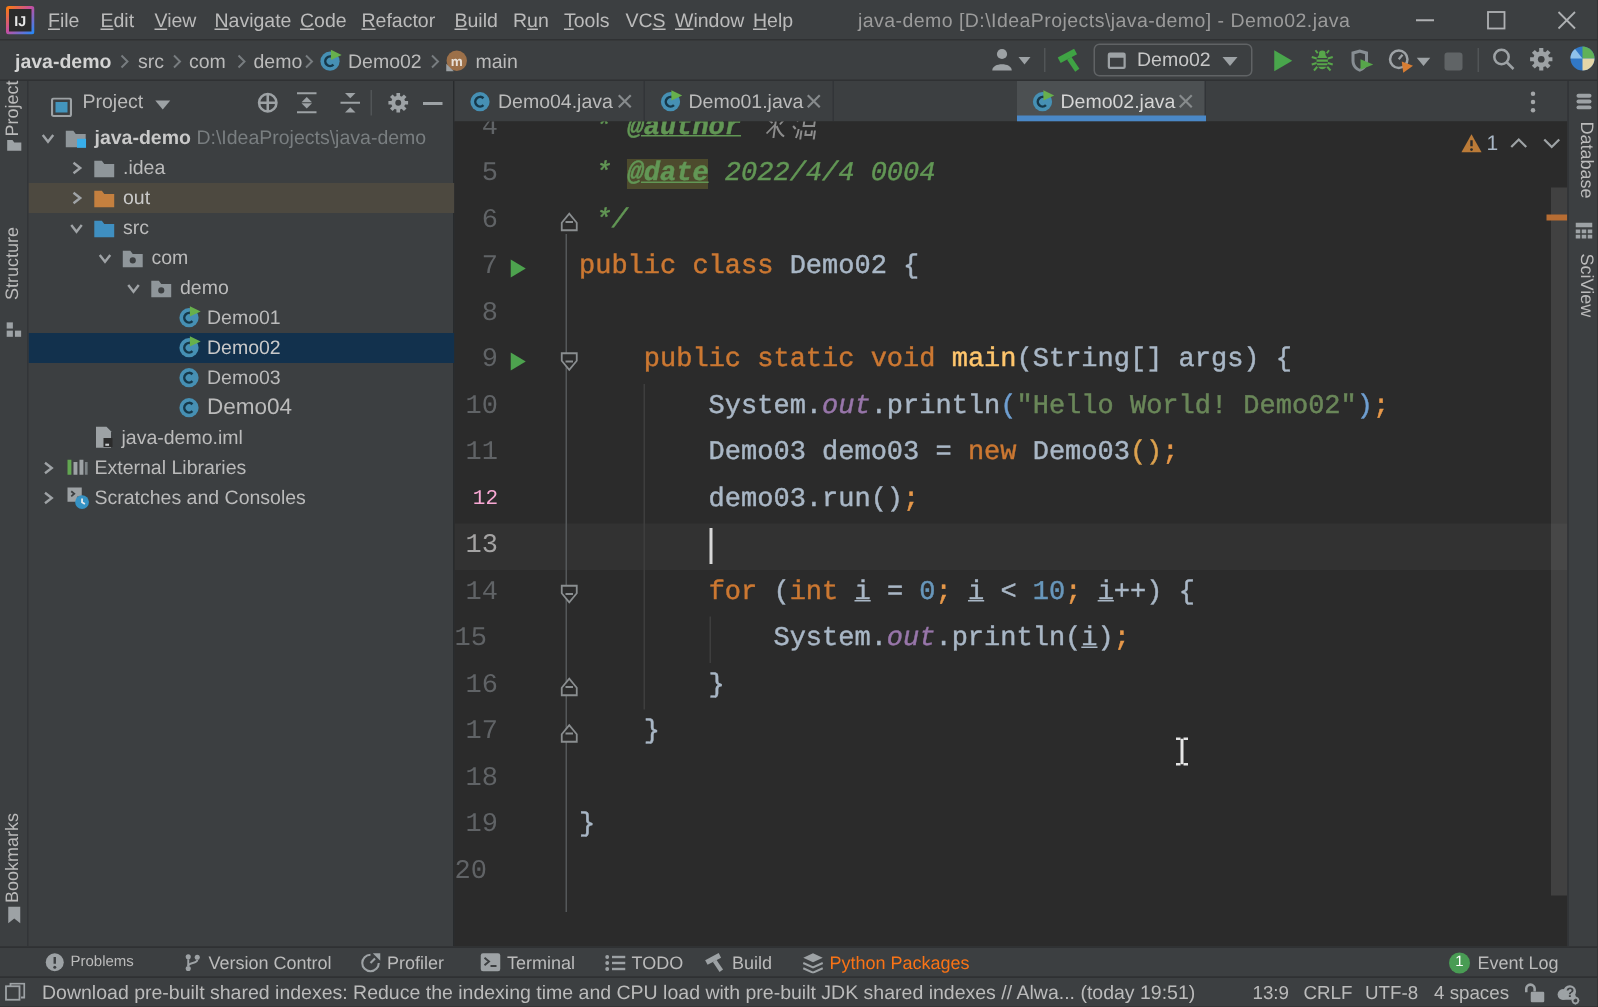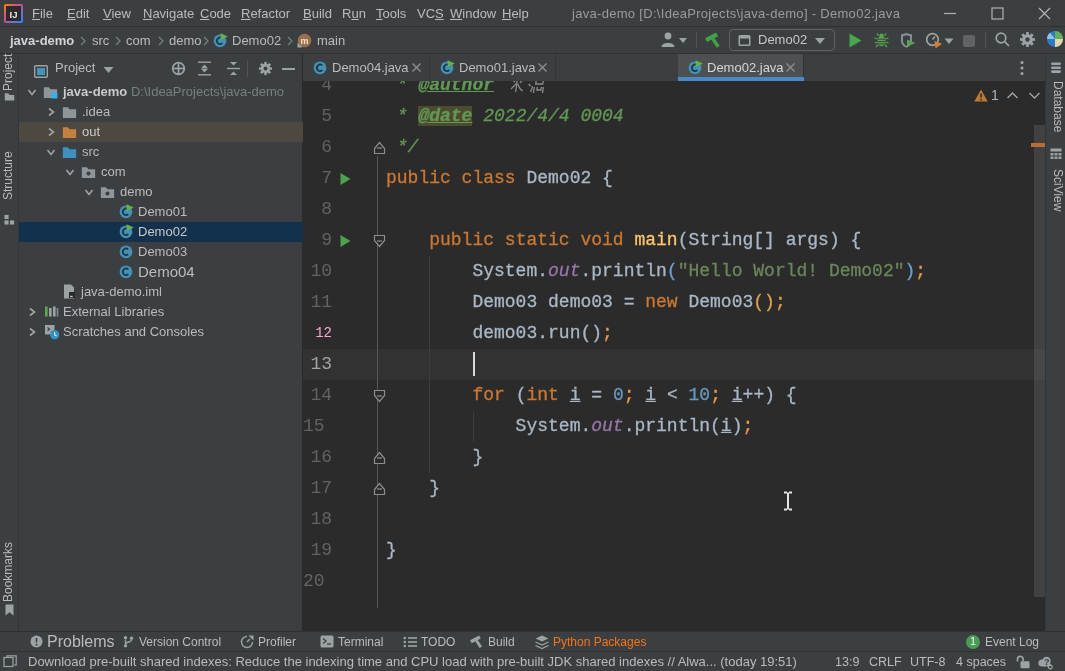--- a/index.html
+++ b/index.html
@@ -480,21 +480,21 @@
       </g>
     </svg>
 <div class="a" style="left:2px;top:110px;width:17px;height:52px;writing-mode:vertical-rl;font-size:12px;color:#bbbbbb;text-align:center">SciView</div>
 </div>
 <div class="a chrome" style="left:0;top:631px;width:1065px;height:20px;border-top:1px solid #2f3133">
 <svg class="a" style="left:30px;top:3px" width="13" height="13" viewBox="0 0 13 13">
 <circle cx="6.5" cy="6.5" r="6" fill="#9da2a5"></circle>
       <line x1="6.5" y1="3" x2="6.5" y2="7.5" stroke="#3c3f41" stroke-width="1.6"></line>
       <circle cx="6.5" cy="9.8" r="1" fill="#3c3f41"></circle>
     </svg>
-<div class="a" style="left:47px;top:0;height:20px;line-height:20px;font-size:16px;color:#bbbbbb">Problems</div>
+<div class="a" style="left:47px;top:0;height:20px;line-height:20px;font-size:10px;color:#bbbbbb">Problems</div>
 <svg class="a" style="left:122px;top:3px" width="13" height="13" viewBox="0 0 13 13">
 <g stroke="#9da2a5" stroke-width="1.3" fill="none">
         <line x1="3.5" y1="4.5" x2="3.5" y2="9"></line>
 <path d="M3.5,9 C3.5,6.5 9.5,7.5 9.5,5"></path>
       </g>
 <circle cx="3.5" cy="2.8" r="1.7" fill="#9da2a5"></circle>
       <circle cx="3.5" cy="10.7" r="1.7" fill="#9da2a5"></circle>
       <circle cx="9.5" cy="3.2" r="1.7" fill="#9da2a5"></circle>
     </svg>
 <div class="a" style="left:139px;top:0;height:20px;line-height:20px;font-size:12px;color:#bbbbbb">Version Control</div>

